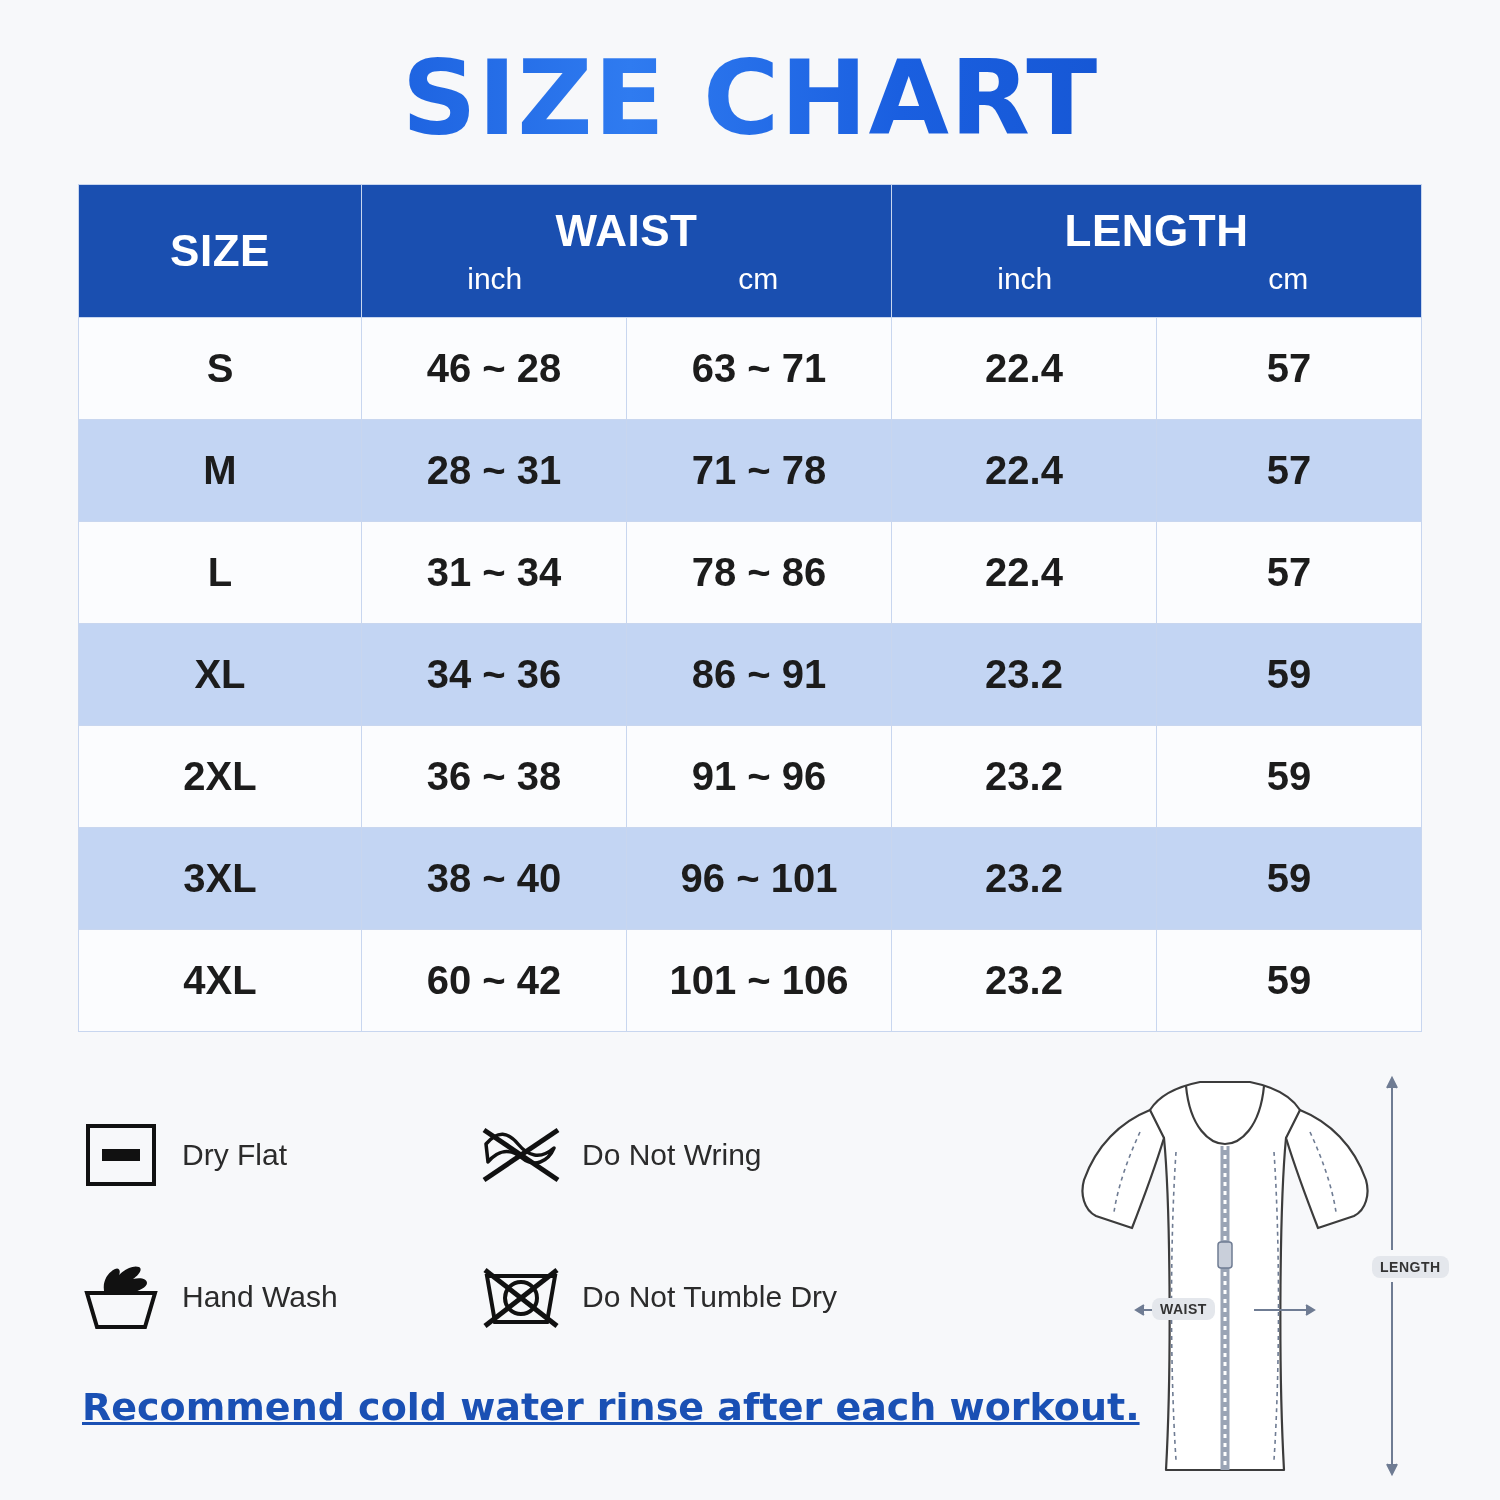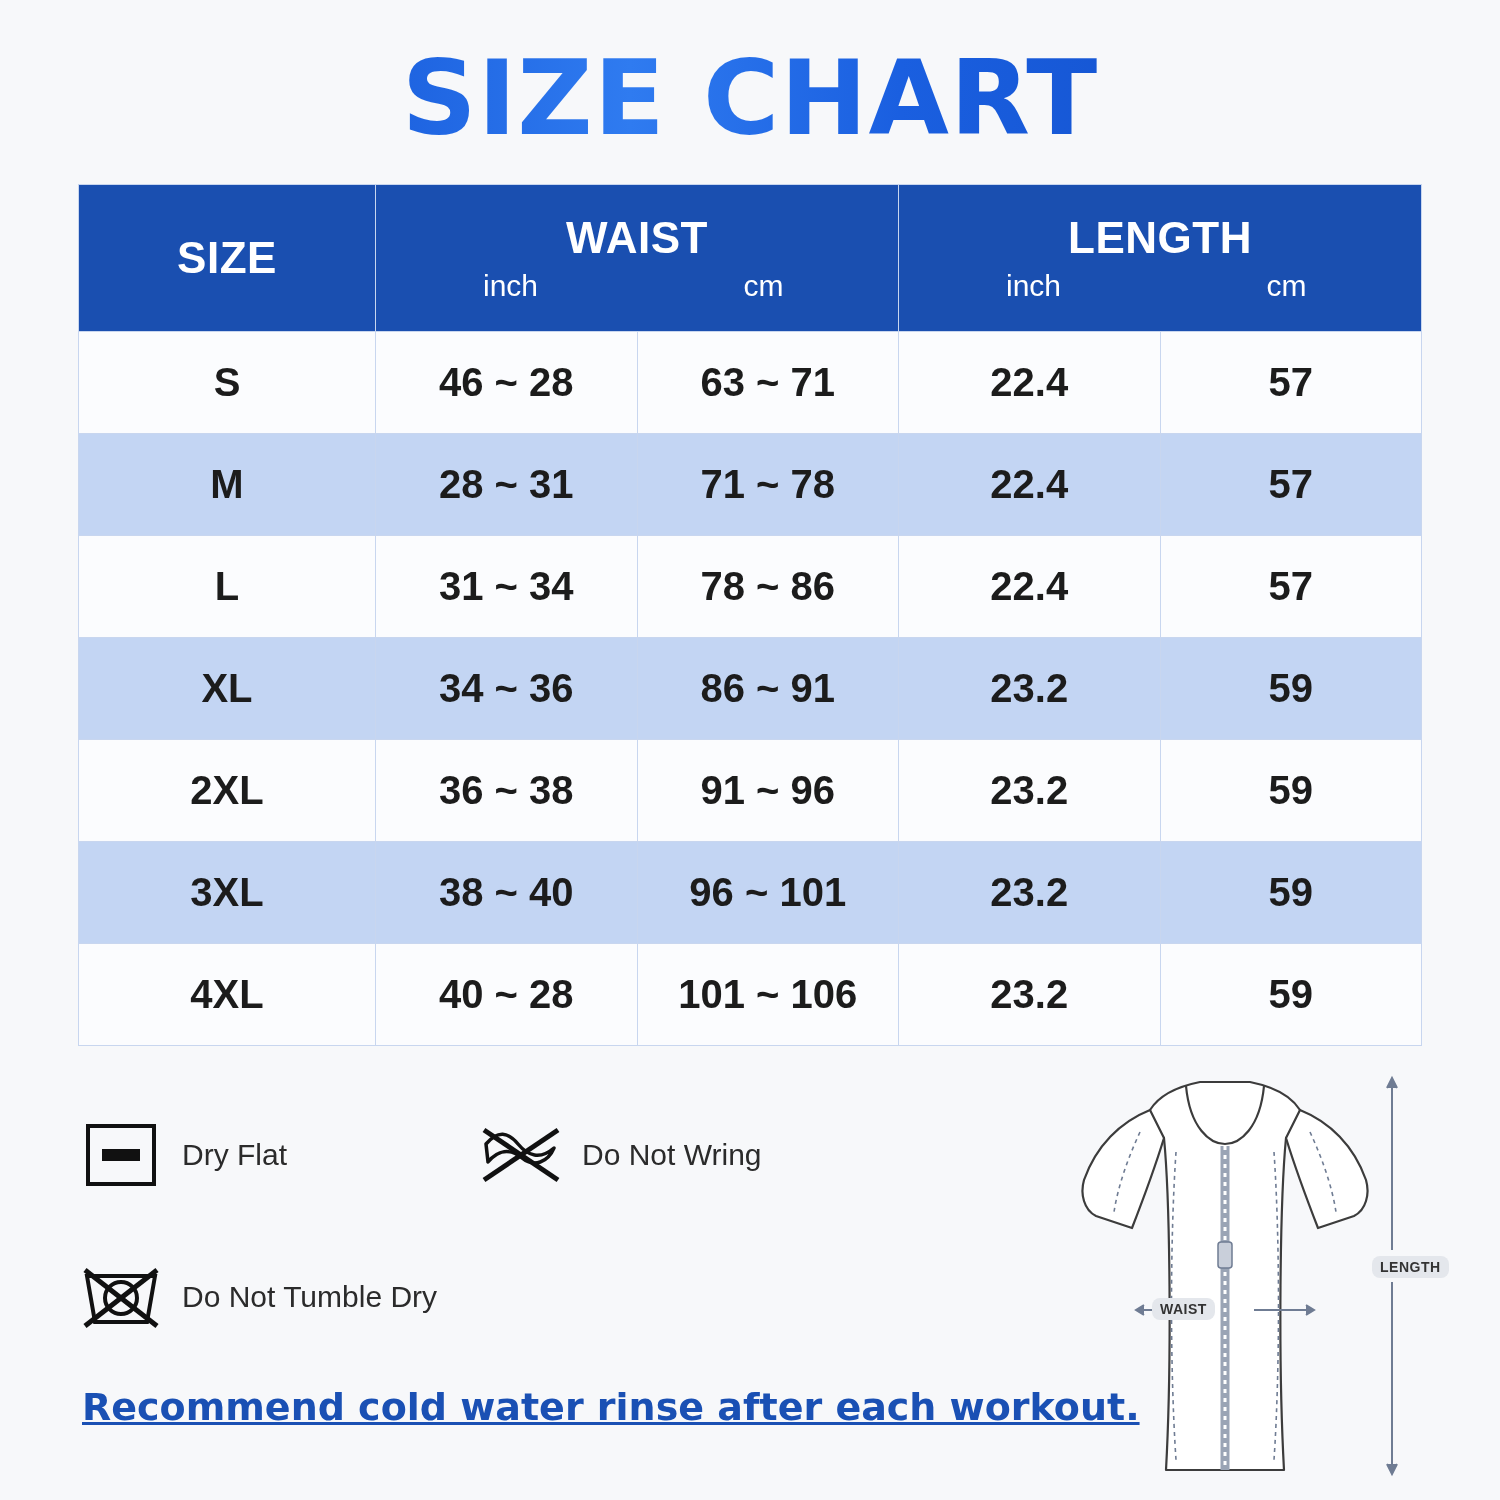--- a/index.html
+++ b/index.html
@@ -40,21 +40,21 @@
     table-layout: fixed;
   }
   table.size-chart th, table.size-chart td {
     border: 1px solid #c8d6ef;
     text-align: center;
   }
   thead th {
     background: #1a4fb0;
     color: #ffffff;
     border: 1px solid #1a4fb0;
-    padding: 8px;
+    padding: 1px;
   }
   .head-group {
     height: 130px;
     vertical-align: middle;
     position: relative;
   }
   .head-main {
     font-size: 44px;
     font-weight: bold;
     letter-spacing: 0.5px;
@@ -216,21 +216,21 @@
       </tr>
       <tr class="alt">
         <td class="col-size">3XL</td>
         <td class="col-q">38 ~ 40</td>
         <td class="col-q">96 ~ 101</td>
         <td class="col-q">23.2</td>
         <td class="col-q">59</td>
       </tr>
       <tr>
         <td class="col-size">4XL</td>
-        <td class="col-q">40 ~ 28</td>
+        <td class="col-q">60 ~ 42</td>
         <td class="col-q">101 ~ 106</td>
         <td class="col-q">23.2</td>
         <td class="col-q">59</td>
       </tr>
     </tbody>
   </table>
 </div>
 
 <div class="care">
   <div class="care-grid">
@@ -249,20 +249,29 @@
       <span class="care-icon">
         <svg width="86" height="66" viewBox="0 0 86 66">
           <path d="M8 22 C20 8, 30 10, 40 22 C50 34, 62 38, 76 26 C70 40, 56 46, 44 36 C32 26, 20 28, 10 40 Z" fill="none" stroke="#111" stroke-width="3.5" stroke-linejoin="round"></path>
           <line x1="6" y1="8" x2="80" y2="58" stroke="#111" stroke-width="5"></line>
           <line x1="80" y1="8" x2="6" y2="58" stroke="#111" stroke-width="5"></line>
         </svg>
       </span>
       <span class="care-label">Do Not Wring</span>
     </div>
 
+    <div class="care-item">
+      <span class="care-icon">
+        <svg width="80" height="72" viewBox="0 0 80 72">
+          <path d="M6 32 L74 32 L64 66 L16 66 Z" fill="none" stroke="#111" stroke-width="4"></path>
+          <path d="M24 34 C20 22, 26 12, 34 8 C38 6, 40 10, 38 14 C44 8, 52 4, 58 6 C62 8, 58 14, 52 18 C60 16, 66 18, 66 22 C66 26, 58 30, 50 32 Z" fill="#111"></path>
+        </svg>
+      </span>
+      <span class="care-label">Hand Wash</span>
+    </div>
 
     <div class="care-item">
       <span class="care-icon">
         <svg width="80" height="70" viewBox="0 0 80 70">
           <path d="M6 14 L74 14 L66 60 L14 60 Z" fill="none" stroke="#111" stroke-width="4"></path>
           <circle cx="40" cy="36" r="16" fill="none" stroke="#111" stroke-width="4"></circle>
           <line x1="4" y1="8" x2="76" y2="64" stroke="#111" stroke-width="5"></line>
           <line x1="76" y1="8" x2="4" y2="64" stroke="#111" stroke-width="5"></line>
         </svg>
       </span>

